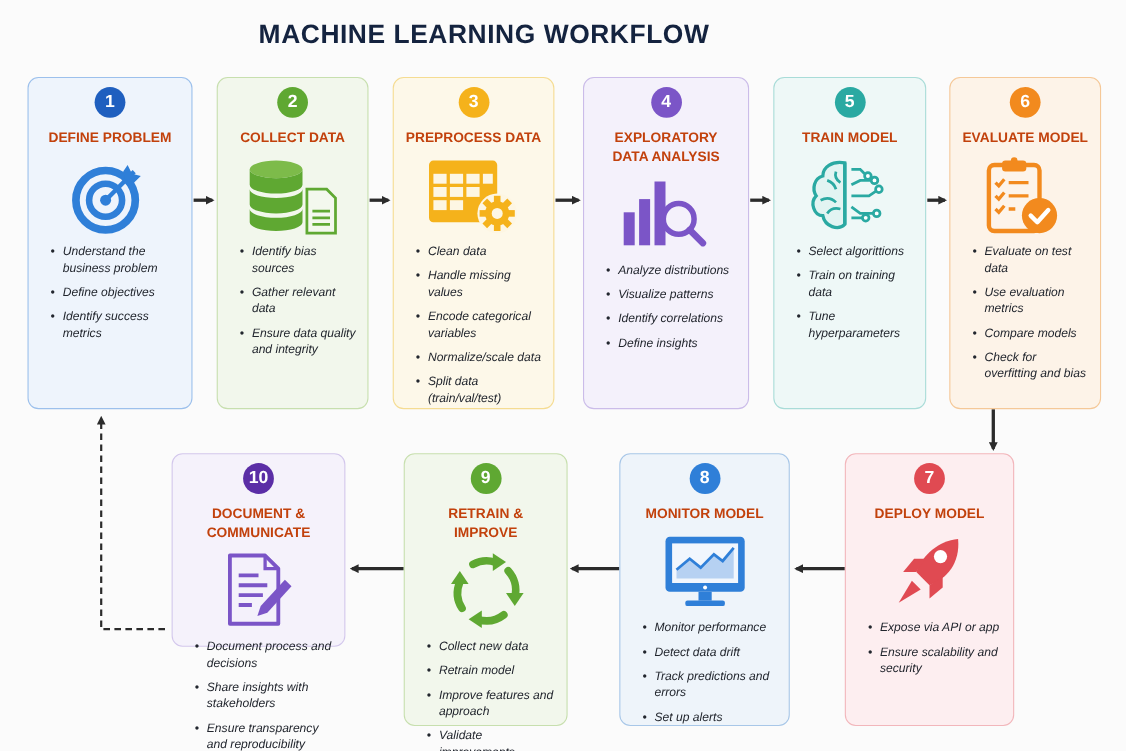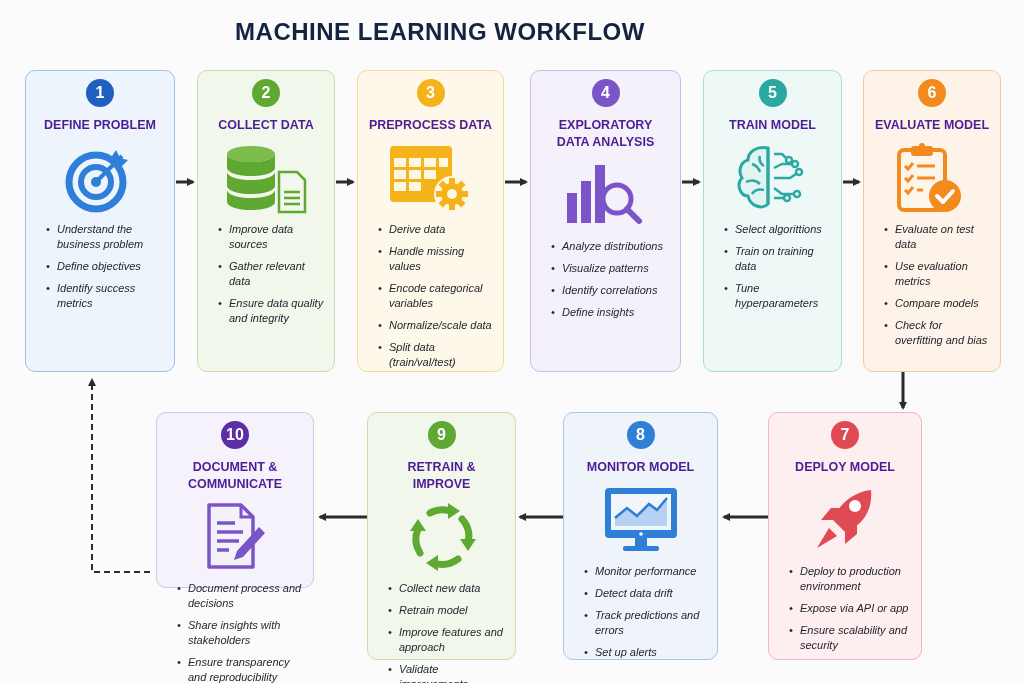--- a/index.html
+++ b/index.html
@@ -19,21 +19,21 @@
     position: absolute; border-radius: 10px; border: 1.5px solid;
     padding-top: 8px;
   }
   .badge {
     width: 28px; height: 28px; border-radius: 50%; margin: 0 auto;
     color: #fff; font-weight: bold; font-size: 16px;
     display: flex; align-items: center; justify-content: center;
   }
   .card-title {
     text-align: center; font-weight: bold; font-size: 12.5px;
-    margin-top: 10px; line-height: 17px; color: #4c1d95;
+    margin-top: 10px; line-height: 17px; color: #c2410c;
   }
   .icon-wrap {
     display: flex; justify-content: center; align-items: center;
     height: 88px;
   }
   .bullets {
     list-style: none; padding: 0 10px 0 20px; font-size: 11px;
     line-height: 15px; color: #22262e; font-style: italic;
   }
   .bullets li { position: relative; margin-bottom: 7px; padding-left: 11px; }
@@ -93,21 +93,21 @@
     <path d="M6,12 v14 a24,8 0 0 0 48,0 v-14 a24,8 0 0 1 -48,0z" fill="#5fa832"></path>
     <path d="M6,30 v14 a24,8 0 0 0 48,0 v-14 a24,8 0 0 1 -48,0z" fill="#5fa832"></path>
     <path d="M6,48 v12 a24,8 0 0 0 48,0 v-12 a24,8 0 0 1 -48,0z" fill="#5fa832"></path>
     <path d="M58,30 h18 l8,8 v32 h-26 z" fill="#f3f8ee" stroke="#5fa832" stroke-width="2.5"></path>
     <line x1="63" y1="50" x2="79" y2="50" stroke="#5fa832" stroke-width="2.5"></line>
     <line x1="63" y1="56" x2="79" y2="56" stroke="#5fa832" stroke-width="2.5"></line>
     <line x1="63" y1="62" x2="79" y2="62" stroke="#5fa832" stroke-width="2.5"></line>
   </svg>
       </div>
       <ul class="bullets">
-        <li>Improve data sources</li>
+        <li>Identify bias sources</li>
         <li>Gather relevant data</li>
         <li>Ensure data quality and integrity</li>
       </ul>
     </div>
     <div class="card" style="left: 357px; top: 70px; width: 147px; height: 302px; background: rgb(253, 248, 233); border-color: rgb(245, 220, 146);">
       <div class="badge" style="background: rgb(245, 178, 27);">3</div>
       <div class="card-title">PREPROCESS DATA</div>
       <div class="icon-wrap">
         <svg width="90" height="72" viewBox="0 0 90 72">
     <rect x="4" y="4" width="62" height="56" rx="4" fill="#f5b21b"></rect>
@@ -127,21 +127,21 @@
       <circle cx="66" cy="52" r="11"></circle>
       <rect x="63" y="36" width="6" height="32"></rect>
       <rect x="50" y="49" width="32" height="6"></rect>
       <rect x="63" y="36" width="6" height="32" transform="rotate(45 66 52)"></rect>
       <rect x="63" y="36" width="6" height="32" transform="rotate(-45 66 52)"></rect>
     </g>
     <circle cx="66" cy="52" r="5" fill="#fdf6e3"></circle>
   </svg>
       </div>
       <ul class="bullets">
-        <li>Derive data</li>
+        <li>Clean data</li>
         <li>Handle missing values</li>
         <li>Encode categorical variables</li>
         <li>Normalize/scale data</li>
         <li>Split data (train/val/test)</li>
       </ul>
     </div>
     <div class="card" style="left: 530px; top: 70px; width: 151px; height: 302px; background: rgb(244, 241, 251); border-color: rgb(203, 188, 233);">
       <div class="badge" style="background: rgb(123, 85, 199);">4</div>
       <div class="card-title" style="padding: 0px 20px;">EXPLORATORY DATA ANALYSIS</div>
       <div class="icon-wrap">
@@ -223,21 +223,20 @@
       <div class="icon-wrap">
         <svg width="72" height="72" viewBox="0 0 72 72">
     <path d="M62,6 C44,8 30,20 24,36 L36,48 C52,42 64,28 62,6 Z" fill="#e04a52"></path>
     <circle cx="46" cy="22" r="6" fill="#fff"></circle>
     <path d="M24,36 L12,36 L22,24 L32,24 Z" fill="#e04a52"></path>
     <path d="M36,48 L36,60 L48,50 L48,40 Z" fill="#e04a52"></path>
     <path d="M20,44 L8,64 L28,52 Z" fill="#e04a52"></path>
   </svg>
       </div>
       <ul class="bullets">
-        <li>Deploy to production environment</li>
         <li>Expose via API or app</li>
         <li>Ensure scalability and security</li>
       </ul>
     </div>
     <div class="card" style="left: 563px; top: 412px; width: 155px; height: 248px; background: rgb(238, 244, 250); border-color: rgb(168, 199, 232);">
       <div class="badge" style="background: rgb(47, 127, 216);">8</div>
       <div class="card-title">MONITOR MODEL</div>
       <div class="icon-wrap">
         <svg width="80" height="72" viewBox="0 0 80 72">
     <rect x="4" y="4" width="72" height="50" rx="4" fill="#2f7fd8"></rect>

